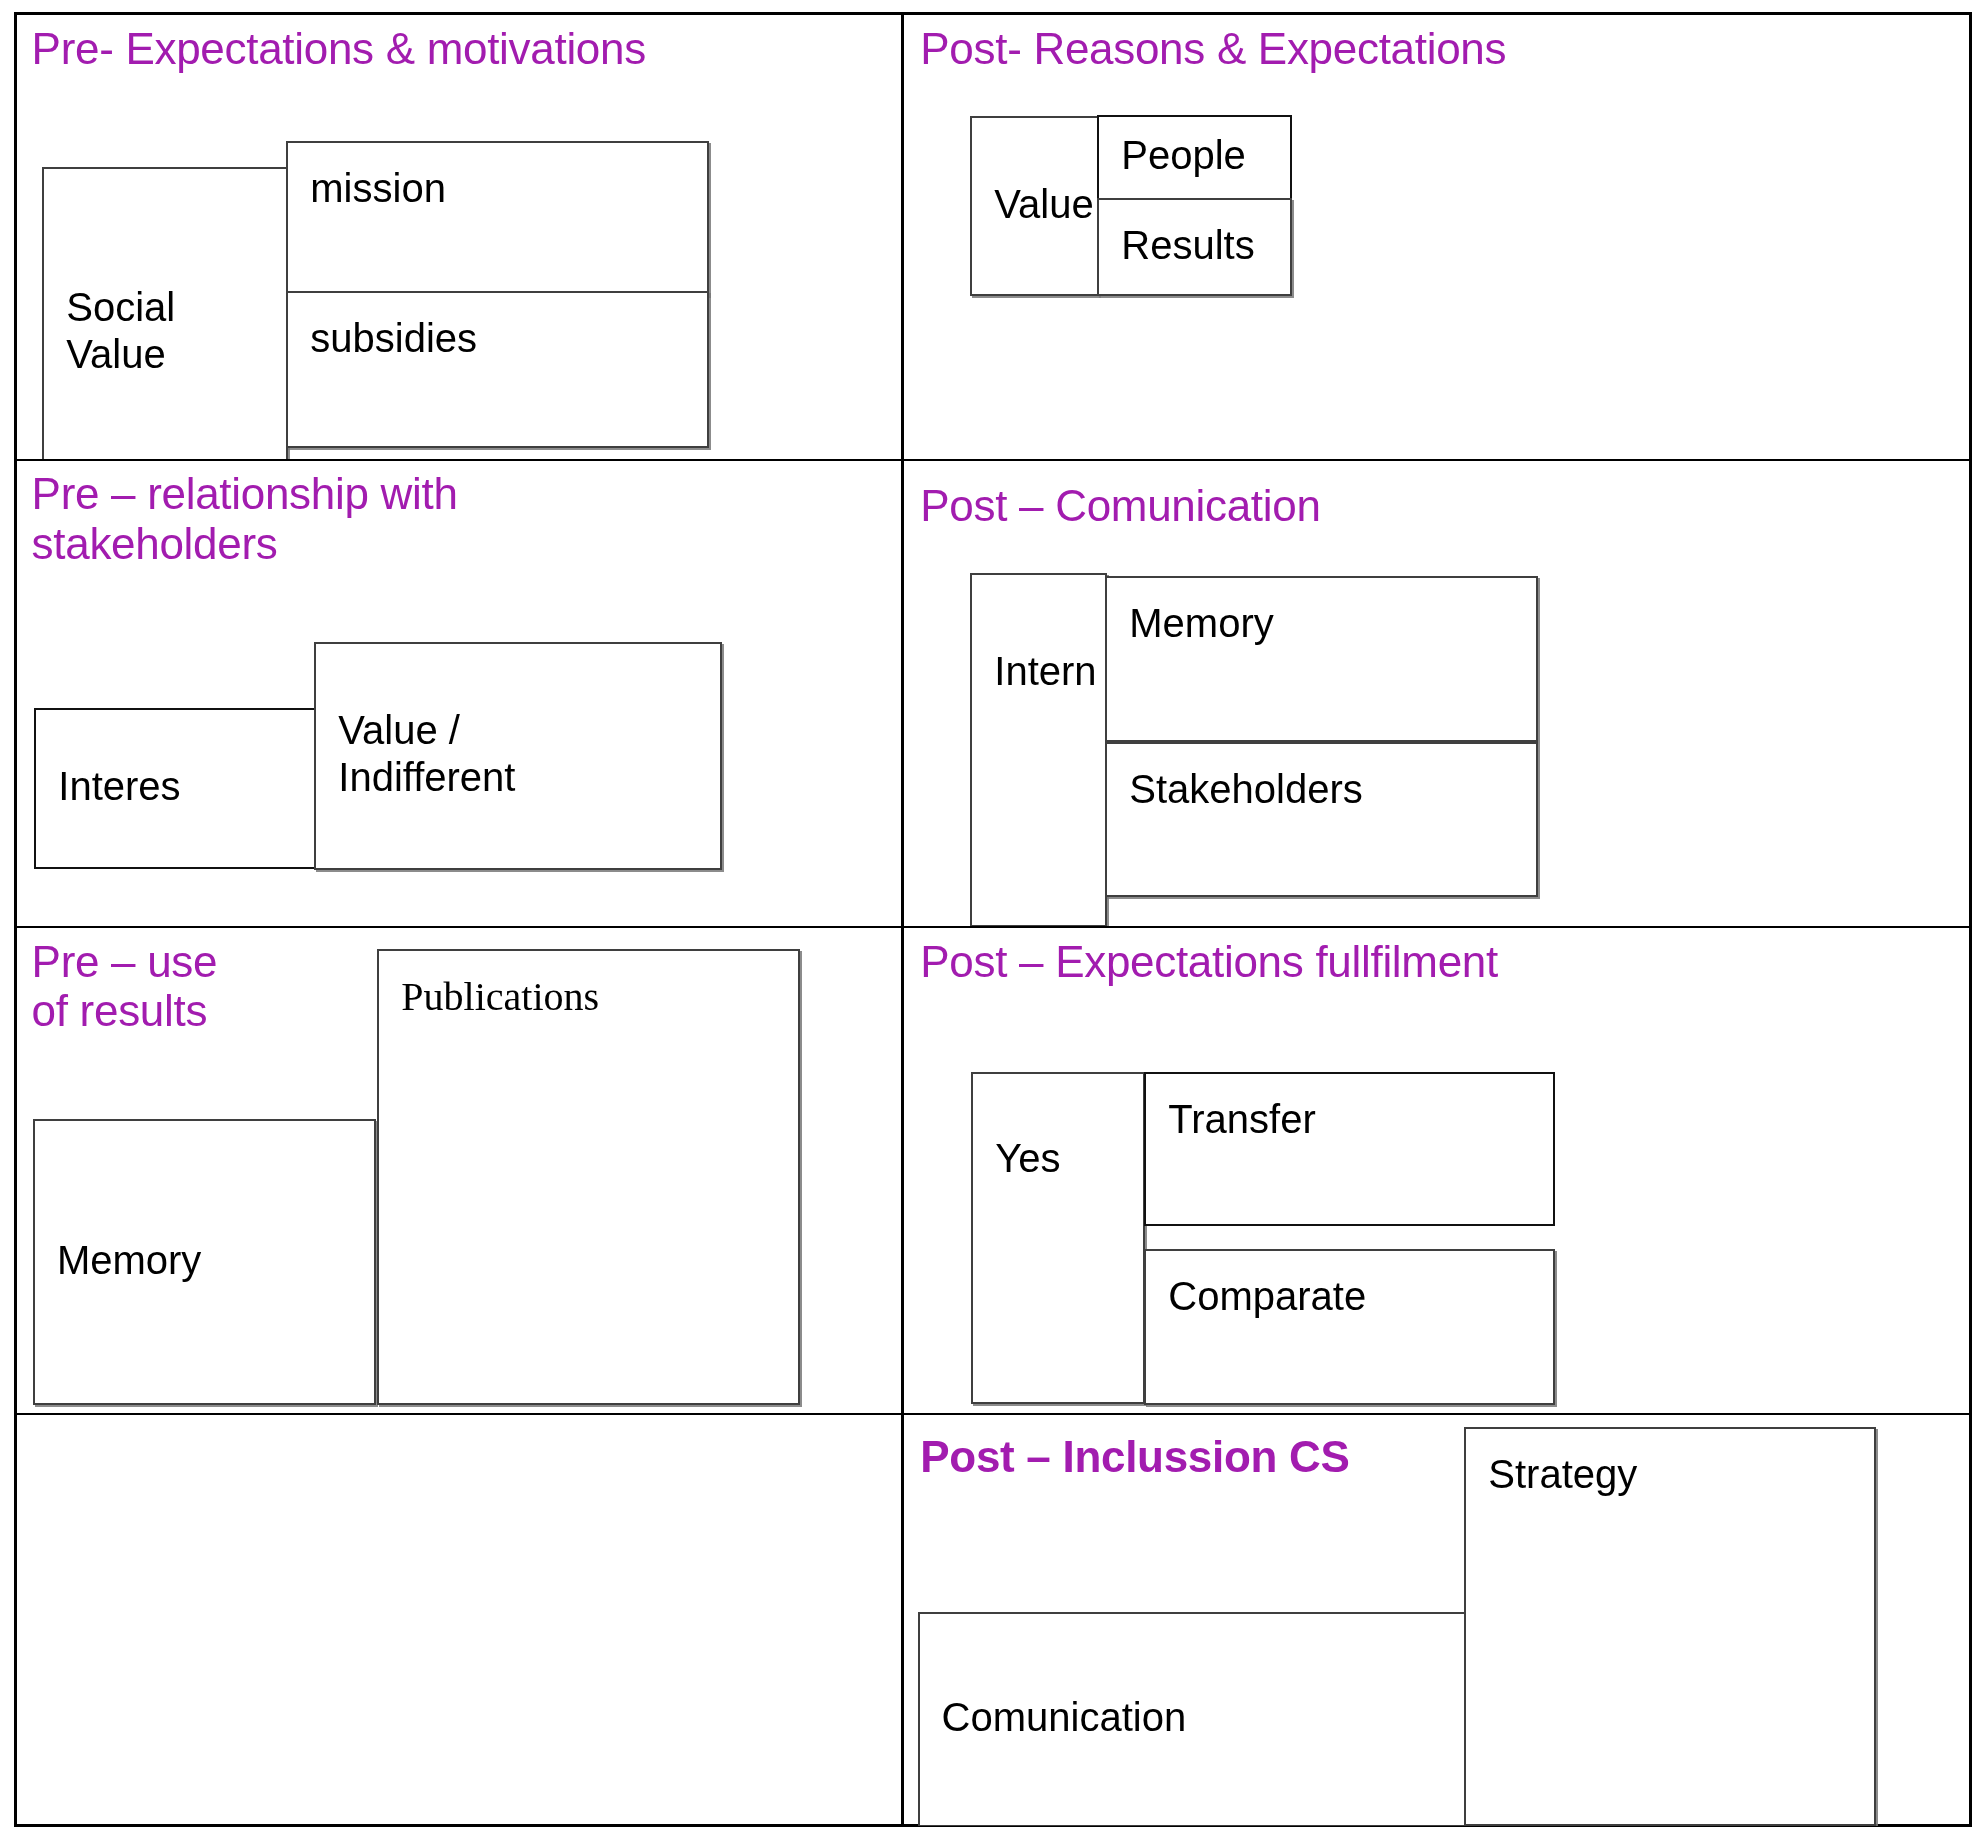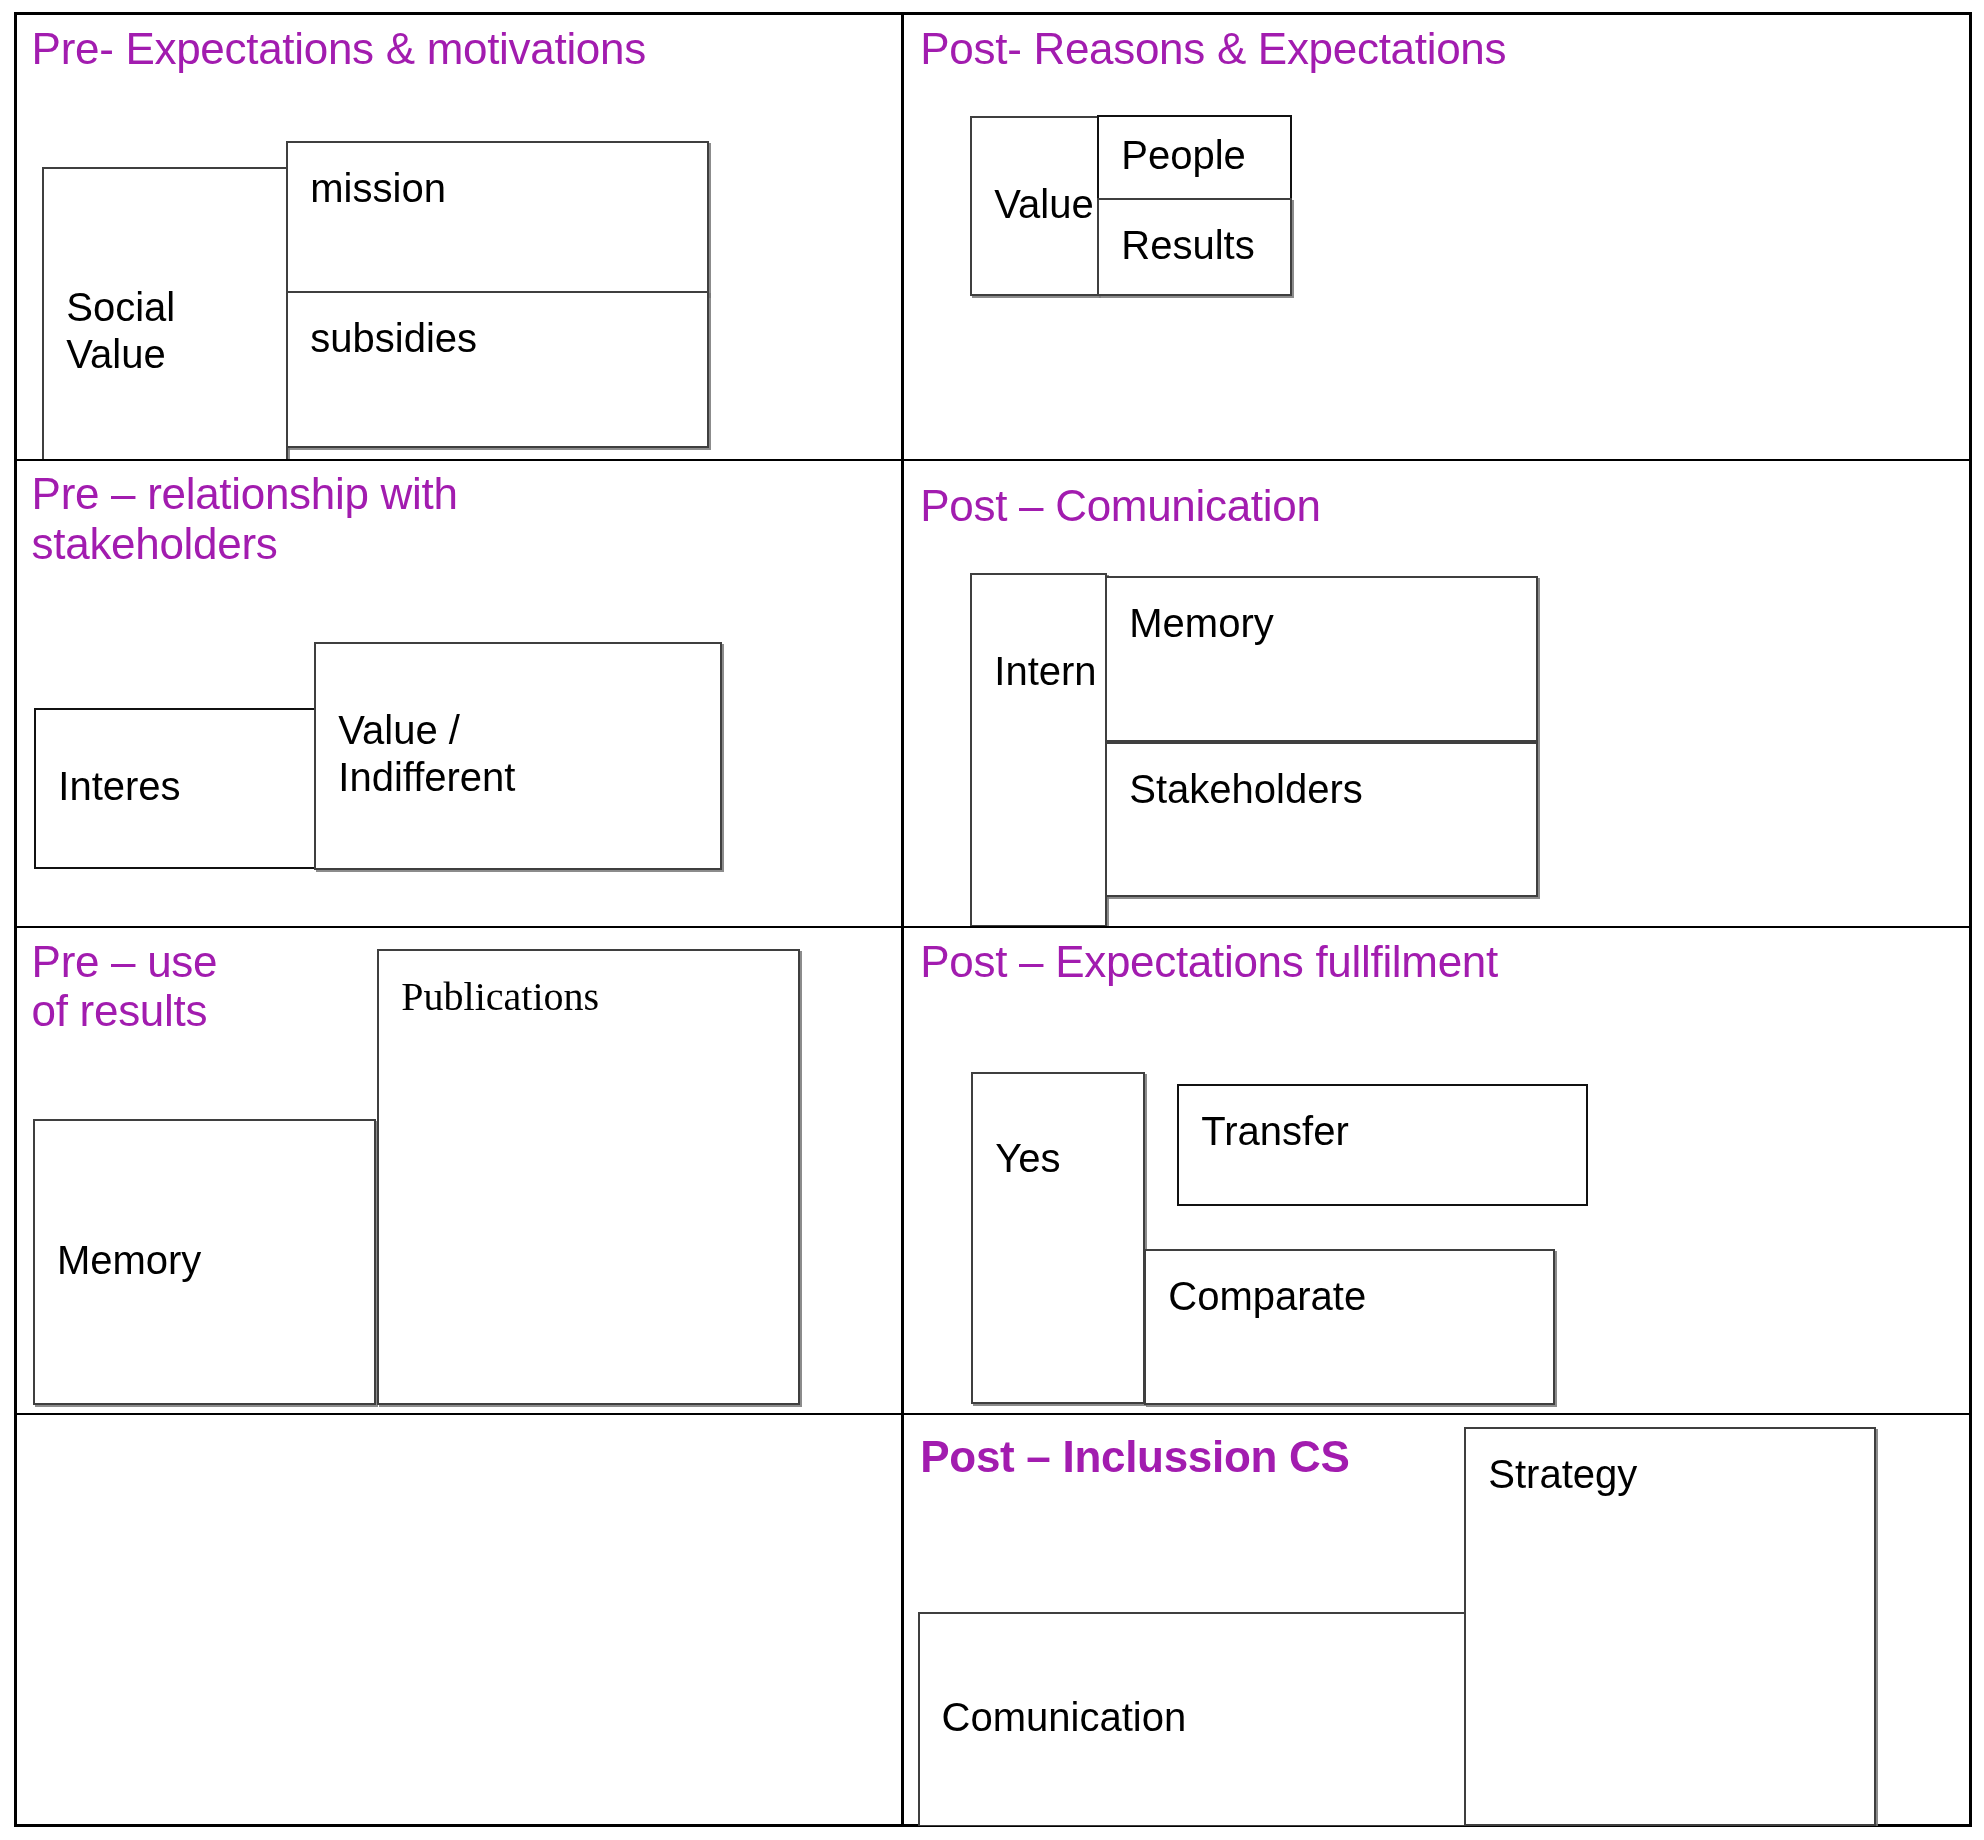--- a/index.html
+++ b/index.html
@@ -173,21 +173,21 @@
       </div>
     </div>
 
     <div class="cell" style="left:886px;top:913px;width:1065px;height:485px;">
       <div class="cell-title" style="left:17px;top:9px;">Post – Expectations fullfilment</div>
 
       <div class="node" style="left:68px;top:144px;width:174px;height:332px;">
         <div class="node-label" style="top:61px;">Yes</div>
       </div>
 
-      <div class="node thin" style="left:241px;top:156px;width:411px;height:122px;margin-left:33px;">
+      <div class="node thin" style="left:241px;top:144px;width:411px;height:154px;">
         <div class="node-label top">Transfer</div>
       </div>
 
       <div class="node" style="left:241px;top:321px;width:411px;height:156px;">
         <div class="node-label top">Comparate</div>
       </div>
     </div>
 
     <div class="cell" style="left:0;top:1401px;width:884px;height:410px;">
       <div class="cell-title" style="left:14.3px;top:9px;"></div>

